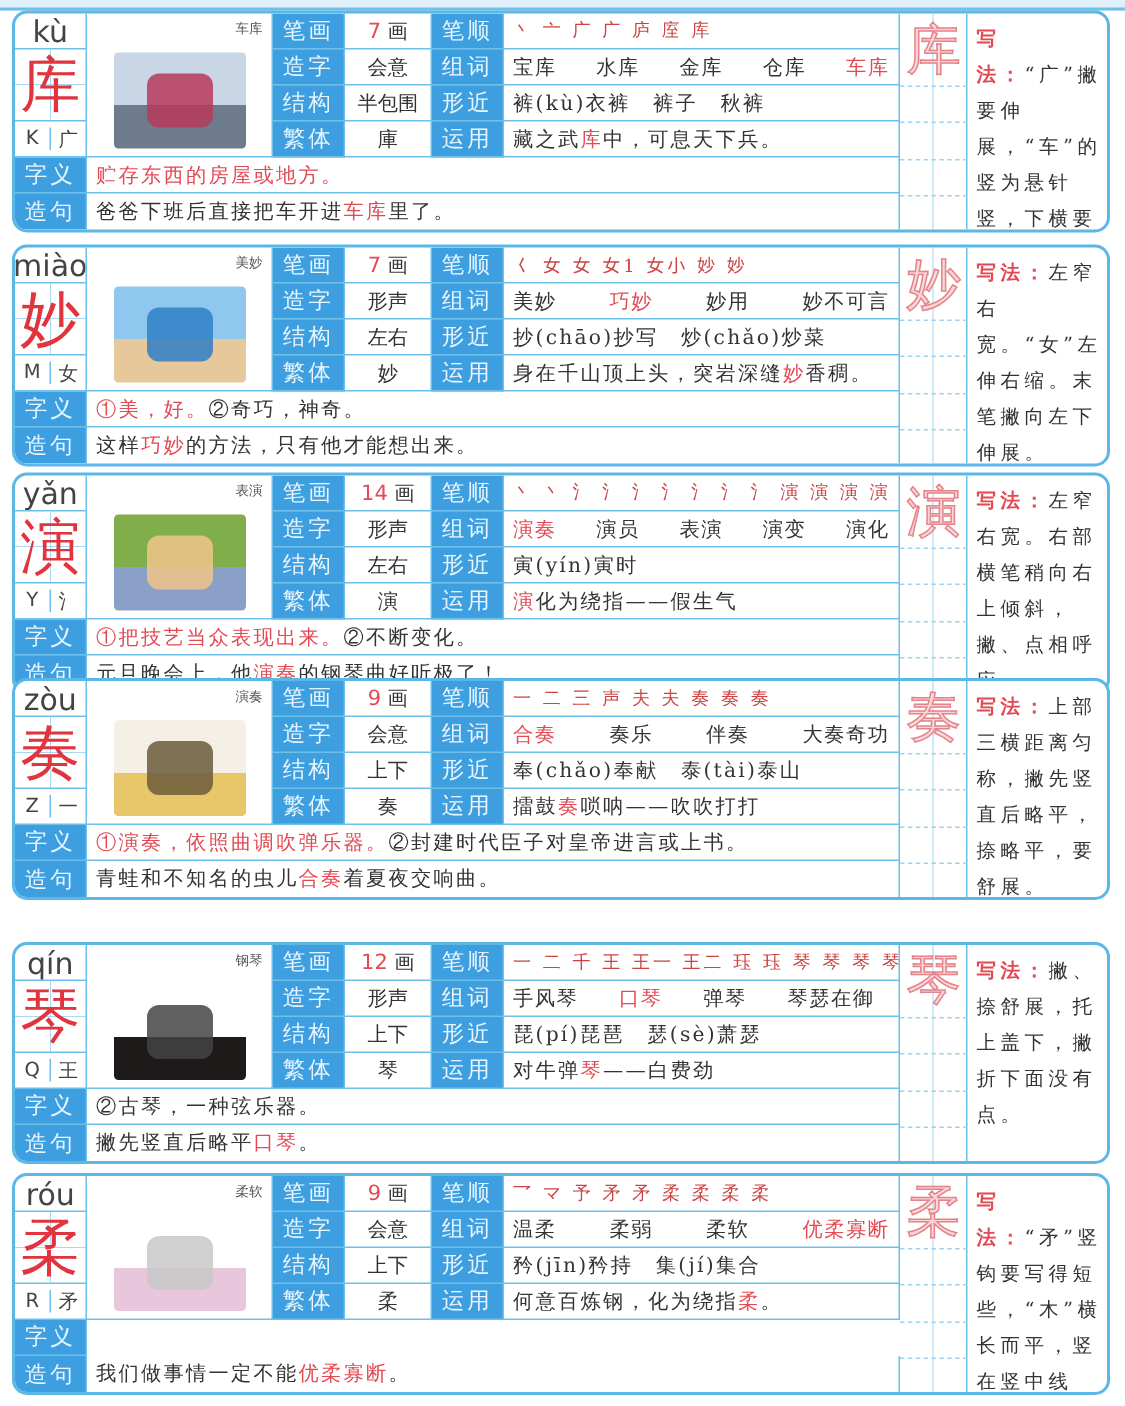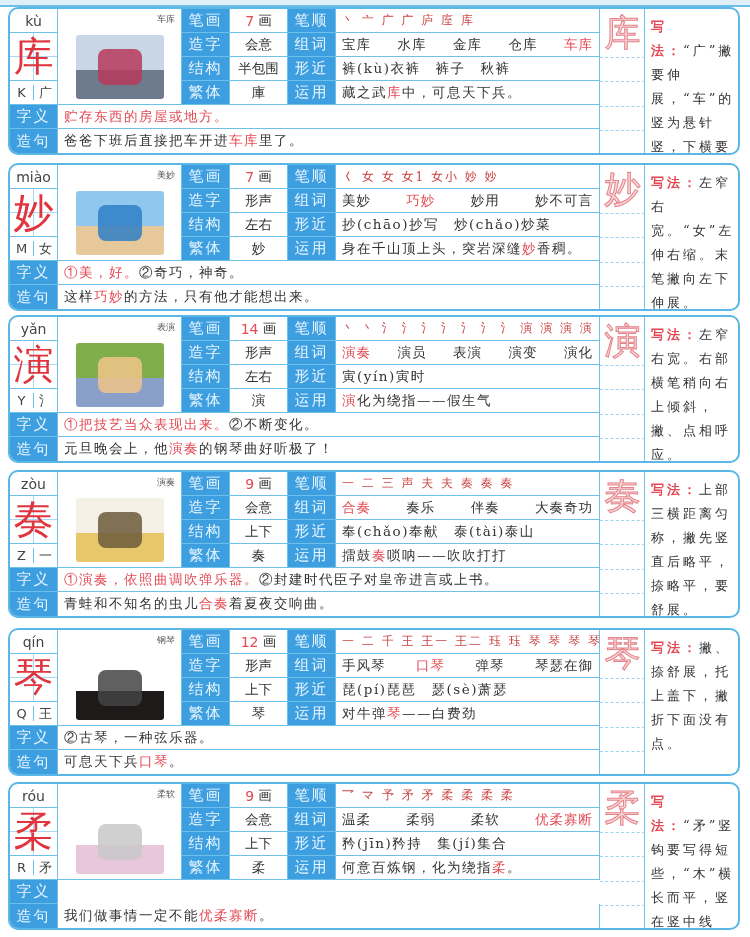--- a/index.html
+++ b/index.html
@@ -20,21 +20,21 @@
     grid-template-rows: repeat(6, 1fr);
   }
   .cell {
     border-right:1px solid #6cc0ea; border-bottom:1px solid #6cc0ea;
     display:flex; align-items:center; box-sizing:border-box; font-size:13.5px; color:#333; white-space:nowrap; overflow:hidden;
   }
   .hdr { background:#3e9fe0; color:#e8f5ff; justify-content:center; font-family:"DejaVu Sans", sans-serif; font-size:15px; letter-spacing:2px; }
   .val { justify-content:center; }
   .txt { padding-left:6px; letter-spacing:1.5px; }
   .red { color:#e34a54; }
-  .pinyin { justify-content:center; font-family:"DejaVu Sans", sans-serif; font-size:14px; color:#444; grid-column:1; grid-row:1; }
+  .pinyin { justify-content:center; font-family:"DejaVu Sans", sans-serif; font-size:20px; color:#444; grid-column:1; grid-row:1; }
   .bigchar { grid-column:1; grid-row:2 / span 2; justify-content:center; font-size:40px; color:#e0343e;
     background-image:linear-gradient(to right, transparent 49%, #a8d8f2 49%, #a8d8f2 51%, transparent 51%),
                      linear-gradient(to bottom, transparent 49%, #a8d8f2 49%, #a8d8f2 51%, transparent 51%);
     background-size:100% 100%; }
   .radical { grid-column:1; grid-row:4; padding:0; }
   .radical span { flex:1; text-align:center; font-size:13px; color:#444; }
   .radical span:first-child { border-right:1px solid #6cc0ea; font-family:"DejaVu Sans", sans-serif; }
   .imgcell { grid-column:2; grid-row:1 / span 4; position:relative; display:block; }
   .imgcap { position:absolute; right:6px; top:4px; font-size:9px; color:#555; }
   .pic { position:absolute; left:18px; top:26px; width:88px; height:64px; }
@@ -246,21 +246,21 @@
     </div>
     <div class="practice">
       <div class="model">演</div>
     <div class="sq" style="top: 48px;"></div>
         <div class="sq" style="top: 72px;"></div>
         <div class="sq" style="top: 97px;"></div>
         <div class="sq" style="top: 121px;"></div>
       </div>
     <div class="tips"><b>写法：</b><span>左窄右宽。右部横笔稍向右上倾斜，撇、点相呼应。</span></div>
   </div>
-    <div class="card" style="top: 470px;">
+    <div class="card" style="top: 452px;">
     <div class="grid">
       <div class="cell pinyin">zòu</div>
       <div class="cell bigchar">奏</div>
       <div class="cell radical">
         <span>Z</span>
         <span>一</span>
       </div>
       <div class="cell imgcell">
         <span class="imgcap">演奏</span>
         <div class="pic" style="background: linear-gradient(rgb(244, 240, 230) 0%, rgb(244, 240, 230) 55%, rgb(232, 198, 106) 55%, rgb(232, 198, 106) 100%); border-radius: 3px;">
@@ -334,21 +334,21 @@
       </div>
 
       <div class="cell hdr" style="grid-column:3;grid-row:1">笔画</div>
       <div class="cell val" style="grid-column:4;grid-row:1"><span class="red" style="font-family:'DejaVu Sans',sans-serif;font-size:14px">12</span>&nbsp;<span>画</span></div>
       <div class="cell hdr" style="grid-column:5;grid-row:1">笔顺</div>
       <div class="cell txt strokes" style="grid-column:6;grid-row:1">一 二 千 王 王一 王二 珏 珏 琴 琴 琴 琴</div>
 
       <div class="cell hdr" style="grid-column:3;grid-row:2">造字</div>
       <div class="cell val" style="grid-column:4;grid-row:2">形声</div>
       <div class="cell hdr" style="grid-column:5;grid-row:2">组词</div>
-      <div class="cell txt" style="grid-column:6;grid-row:2;justify-content:space-between;padding-right:6px;letter-spacing:1px">
+      <div class="cell txt" style="grid-column:6;grid-row:2;justify-content:space-between;padding-right:16px;letter-spacing:1px">
           <span>手风琴</span>
           <span class="red">口琴</span>
           <span>弹琴</span>
           <span>琴瑟在御</span>
         </div>
 
       <div class="cell hdr" style="grid-column:3;grid-row:3">结构</div>
       <div class="cell val" style="grid-column:4;grid-row:3">上下</div>
       <div class="cell hdr" style="grid-column:5;grid-row:3">形近</div>
       <div class="cell txt" style="grid-column:6;grid-row:3">琵(pí)琵琶　瑟(sè)萧瑟</div>
@@ -361,21 +361,21 @@
           <span class="red">琴</span>
           <span>——白费劲</span>
         </div>
 
       <div class="cell hdr" style="grid-column:1;grid-row:5">字义</div>
       <div class="cell fullrow" style="grid-row:5">
           <span>②古琴，一种弦乐器。</span>
         </div>
       <div class="cell hdr" style="grid-column:1;grid-row:6;border-bottom:none">造句</div>
       <div class="cell fullrow" style="grid-row:6;border-bottom:none">
-          <span>可息天下兵</span>
+          <span>撇先竖直后略平</span>
           <span class="red">口琴</span>
           <span>。</span>
         </div>
     </div>
     <div class="practice">
       <div class="model">琴</div>
     <div class="sq" style="top: 48px;"></div>
         <div class="sq" style="top: 72px;"></div>
         <div class="sq" style="top: 97px;"></div>
         <div class="sq" style="top: 121px;"></div>

